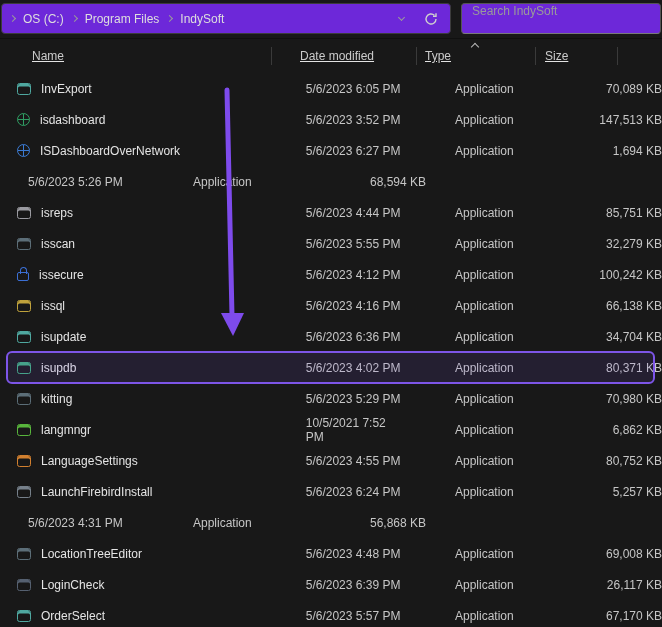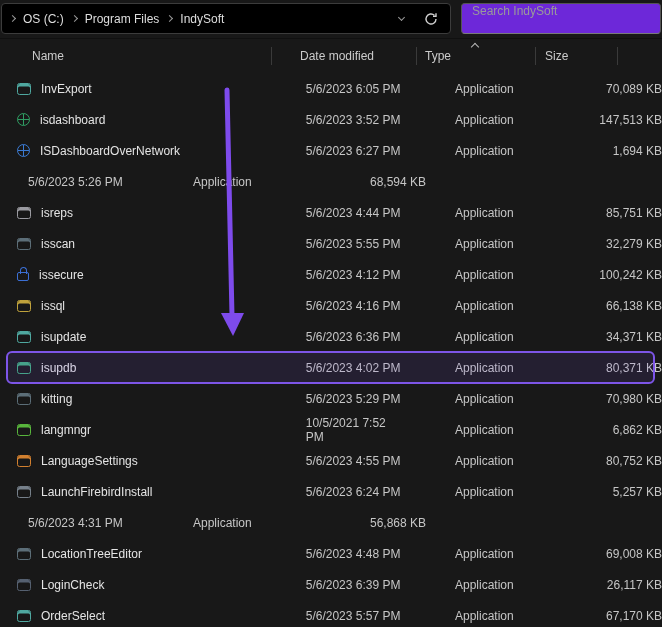--- a/index.html
+++ b/index.html
@@ -9,21 +9,21 @@
     font-family: "Liberation Sans", sans-serif;
     color: #e3e3e3;
     overflow: hidden;
     position: relative;
   }
 
   
   .topbar { position: relative; height: 39px; border-bottom: 1px solid #101010; }
   .addressbar {
     position: absolute; left: 1px; top: 3px; width: 450px; height: 31px;
-    border: 1px solid #3c3c3c; border-radius: 4px; background: #000000;
+    border: 1px solid #3c3c3c; border-radius: 4px; background: #6d28d9;
     display: flex; align-items: center; padding: 0 10px 0 8px; gap: 8px;
   }
   .crumb { font-size: 12px; color: #dedede; cursor: default; }
   .chev { display: inline-block; width: 5px; height: 5px;
           border-top: 1.4px solid #9a9a9a; border-right: 1.4px solid #9a9a9a; }
   .chev-r { transform: rotate(45deg); }
   .chev-d { transform: rotate(135deg); margin-bottom: 3px; }
   .spacer { flex: 1; }
   .refresh-btn { background: none; border: none; cursor: pointer; display: flex;
                  align-items: center; padding: 2px; margin-left: 10px; }
@@ -33,21 +33,21 @@
     background: #6d28d9; display: flex; align-items: flex-start;
   }
   .searchbox input {
     background: transparent; border: none; outline: none; width: 100%;
     font-family: "Liberation Sans", sans-serif; font-size: 12px;
     color: #dddddd; padding: 0 8px 0 10px;
   }
   .searchbox input::placeholder { color: #9a9a9a; }
 
   
-  .header-row { position: relative; height: 34px; display: flex; align-items: center; }
+  .header-row { position: relative; height: 34px; display: flex; align-items: center; text-decoration: underline; }
   .hcell { font-size: 12px; color: #cbcbcb; position: relative; height: 100%;
            display: flex; align-items: center; cursor: default; }
   .hcell::after { content: ""; position: absolute; right: 0; top: 8px; height: 18px;
                   width: 1px; background: #3a3a3a; }
   .h-name { width: 272px; padding-left: 32px; }
   .h-date { width: 145px; padding-left: 28px; }
   .h-type { width: 119px; padding-left: 8px; }
   .h-size { width: 82px;  padding-left: 9px; }
   .sort-caret { position: absolute; left: 472px; top: 5px; width: 6px; height: 6px;
                 border-top: 1.6px solid #b8b8b8; border-right: 1.6px solid #b8b8b8;
@@ -196,21 +196,21 @@
       <div class="cell c-type">Application</div>
       <div class="cell c-size">66,138 KB</div>
     </div>
     <div class="row">
       <div class="cell c-name">
         <span class="ficon icon-window" style="--c: #4fa8a0;"></span>
         <span>isupdate</span>
       </div>
       <div class="cell c-date">5/6/2023 6:36 PM</div>
       <div class="cell c-type">Application</div>
-      <div class="cell c-size">34,371 KB</div>
+      <div class="cell c-size">34,704 KB</div>
     </div>
     <div class="row highlighted">
       <div class="cell c-name">
         <span class="ficon icon-window" style="--c: #3fae7e;"></span>
         <span>isupdb</span>
       </div>
       <div class="cell c-date">5/6/2023 4:02 PM</div>
       <div class="cell c-type">Application</div>
       <div class="cell c-size">80,371 KB</div>
     </div>

